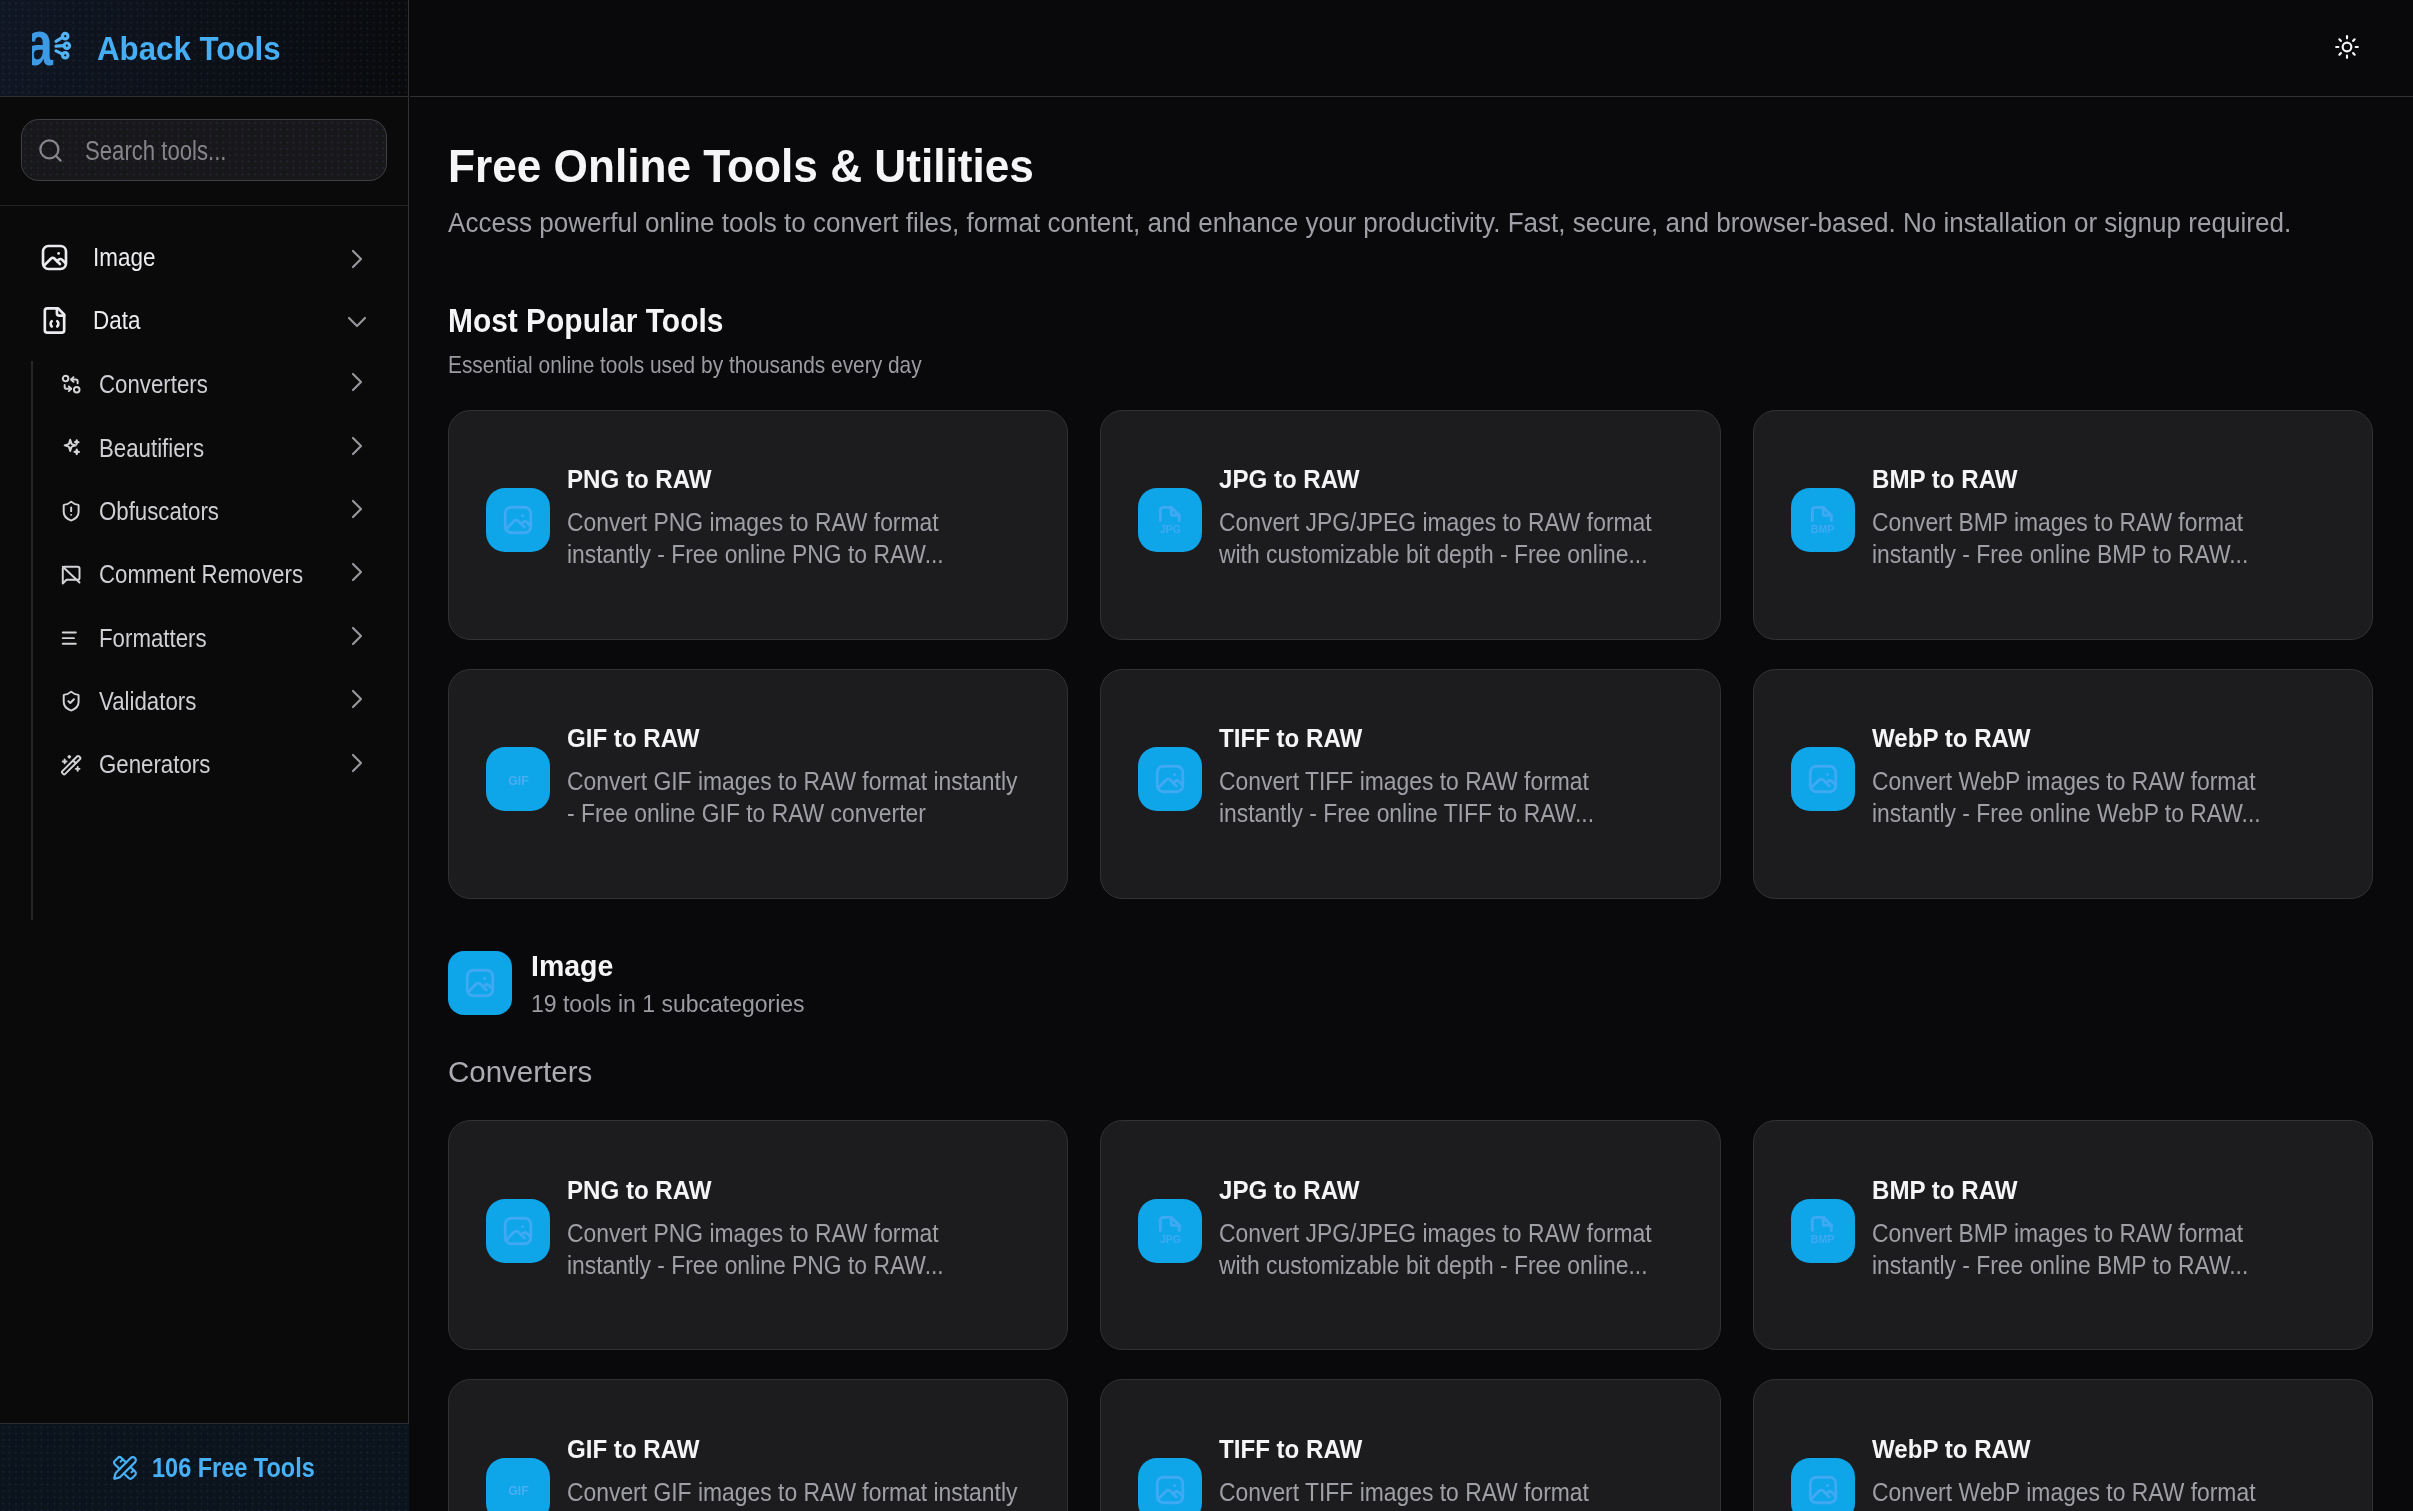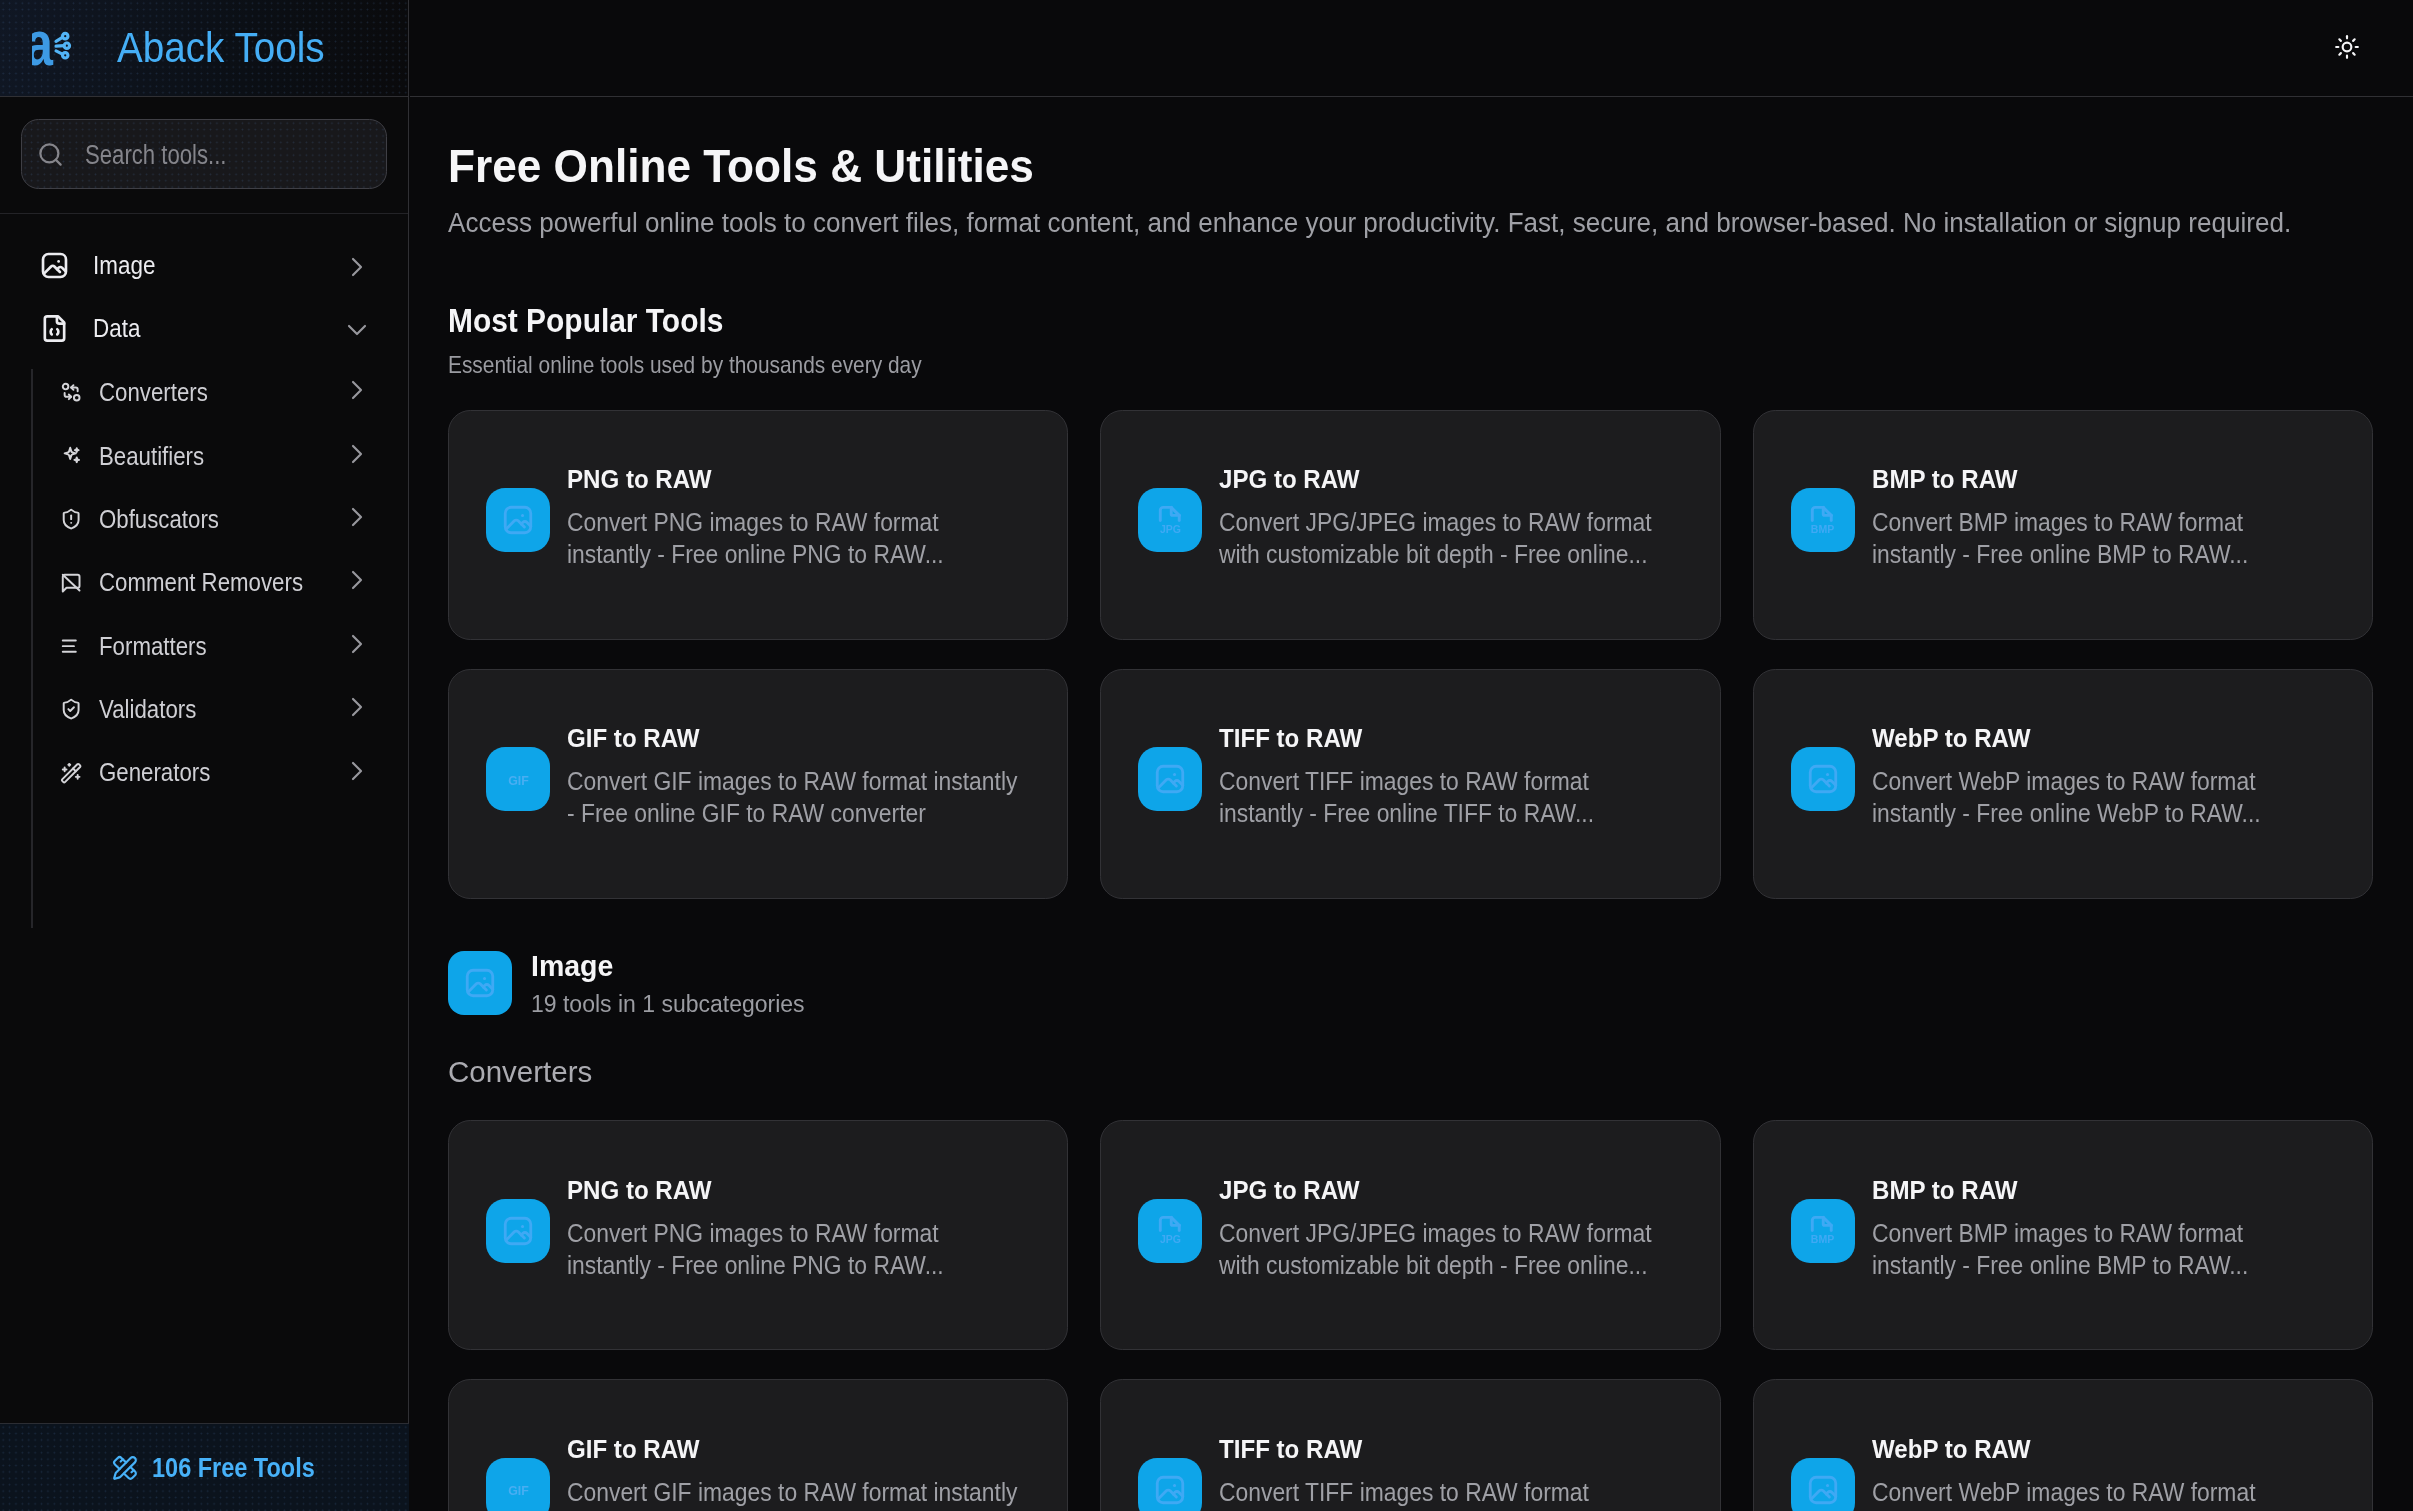--- a/index.html
+++ b/index.html
@@ -13,24 +13,24 @@
 
 
 #sidebar { position:absolute; left:0; top:0; width:409px; height:1512px;
   background:#0a0a0b; border-right:1.6px solid #303034; }
 #logoarea { height:97px; border-bottom:1.6px solid #303034;
   background-image:radial-gradient(circle, rgba(96,148,220,0.17) 0.8px, transparent 1px),linear-gradient(100deg,#101724 0%,#0b0f15 60%,#0a0a0c 100%);
   background-size:6.4px 6.4px, auto;
   position:relative; }
 #logosvg { position:absolute; left:32px; top:11.2px; }
 #logoarea .wordmark { position:absolute; left:97px; top:50%; transform:translateY(-50%);
-  color:#45aef5; font-size:42px; font-weight:normal;margin-left:20px; }
+  color:#45aef5; font-size:34px; font-weight:bold; }
 .wordmark i { display:inline-block; font-style:normal; transform:scaleX(0.92); transform-origin:0 50%; white-space:nowrap; }
 #searcharea { padding:22.3px 21px 24px 21px; border-bottom:1.6px solid #232327; }
-#searchbox { height:70px; border:1.6px solid #3f3f45; border-radius:17.6px; background-color:#18181b;
+#searchbox { height:62px; border:1.6px solid #3f3f45; border-radius:17.6px; background-color:#18181b;
   background-image:radial-gradient(circle, rgba(96,148,220,0.17) 0.8px, transparent 1px); background-size:6.4px 6.4px;
   display:flex; align-items:center; padding-left:15px; }
 #searchbox .ph { color:#85858b; font-size:27px; margin-left:21px; position:relative; top:1.6px;
   display:inline-block; transform:scaleX(0.82); transform-origin:0 50%; white-space:nowrap; }
 
 
 #nav { padding:30px 21px 0 21px; }
 .nrow { height:51px; margin-bottom:12px; display:flex; align-items:center; position:relative; }
 .nrow .nicon { width:29px; margin-left:19px; flex:none; position:relative; top:-4.8px; }
 .nrow .nlabel { color:#ececf0; font-size:25.5px; margin-left:24px; position:relative; top:-4px;

